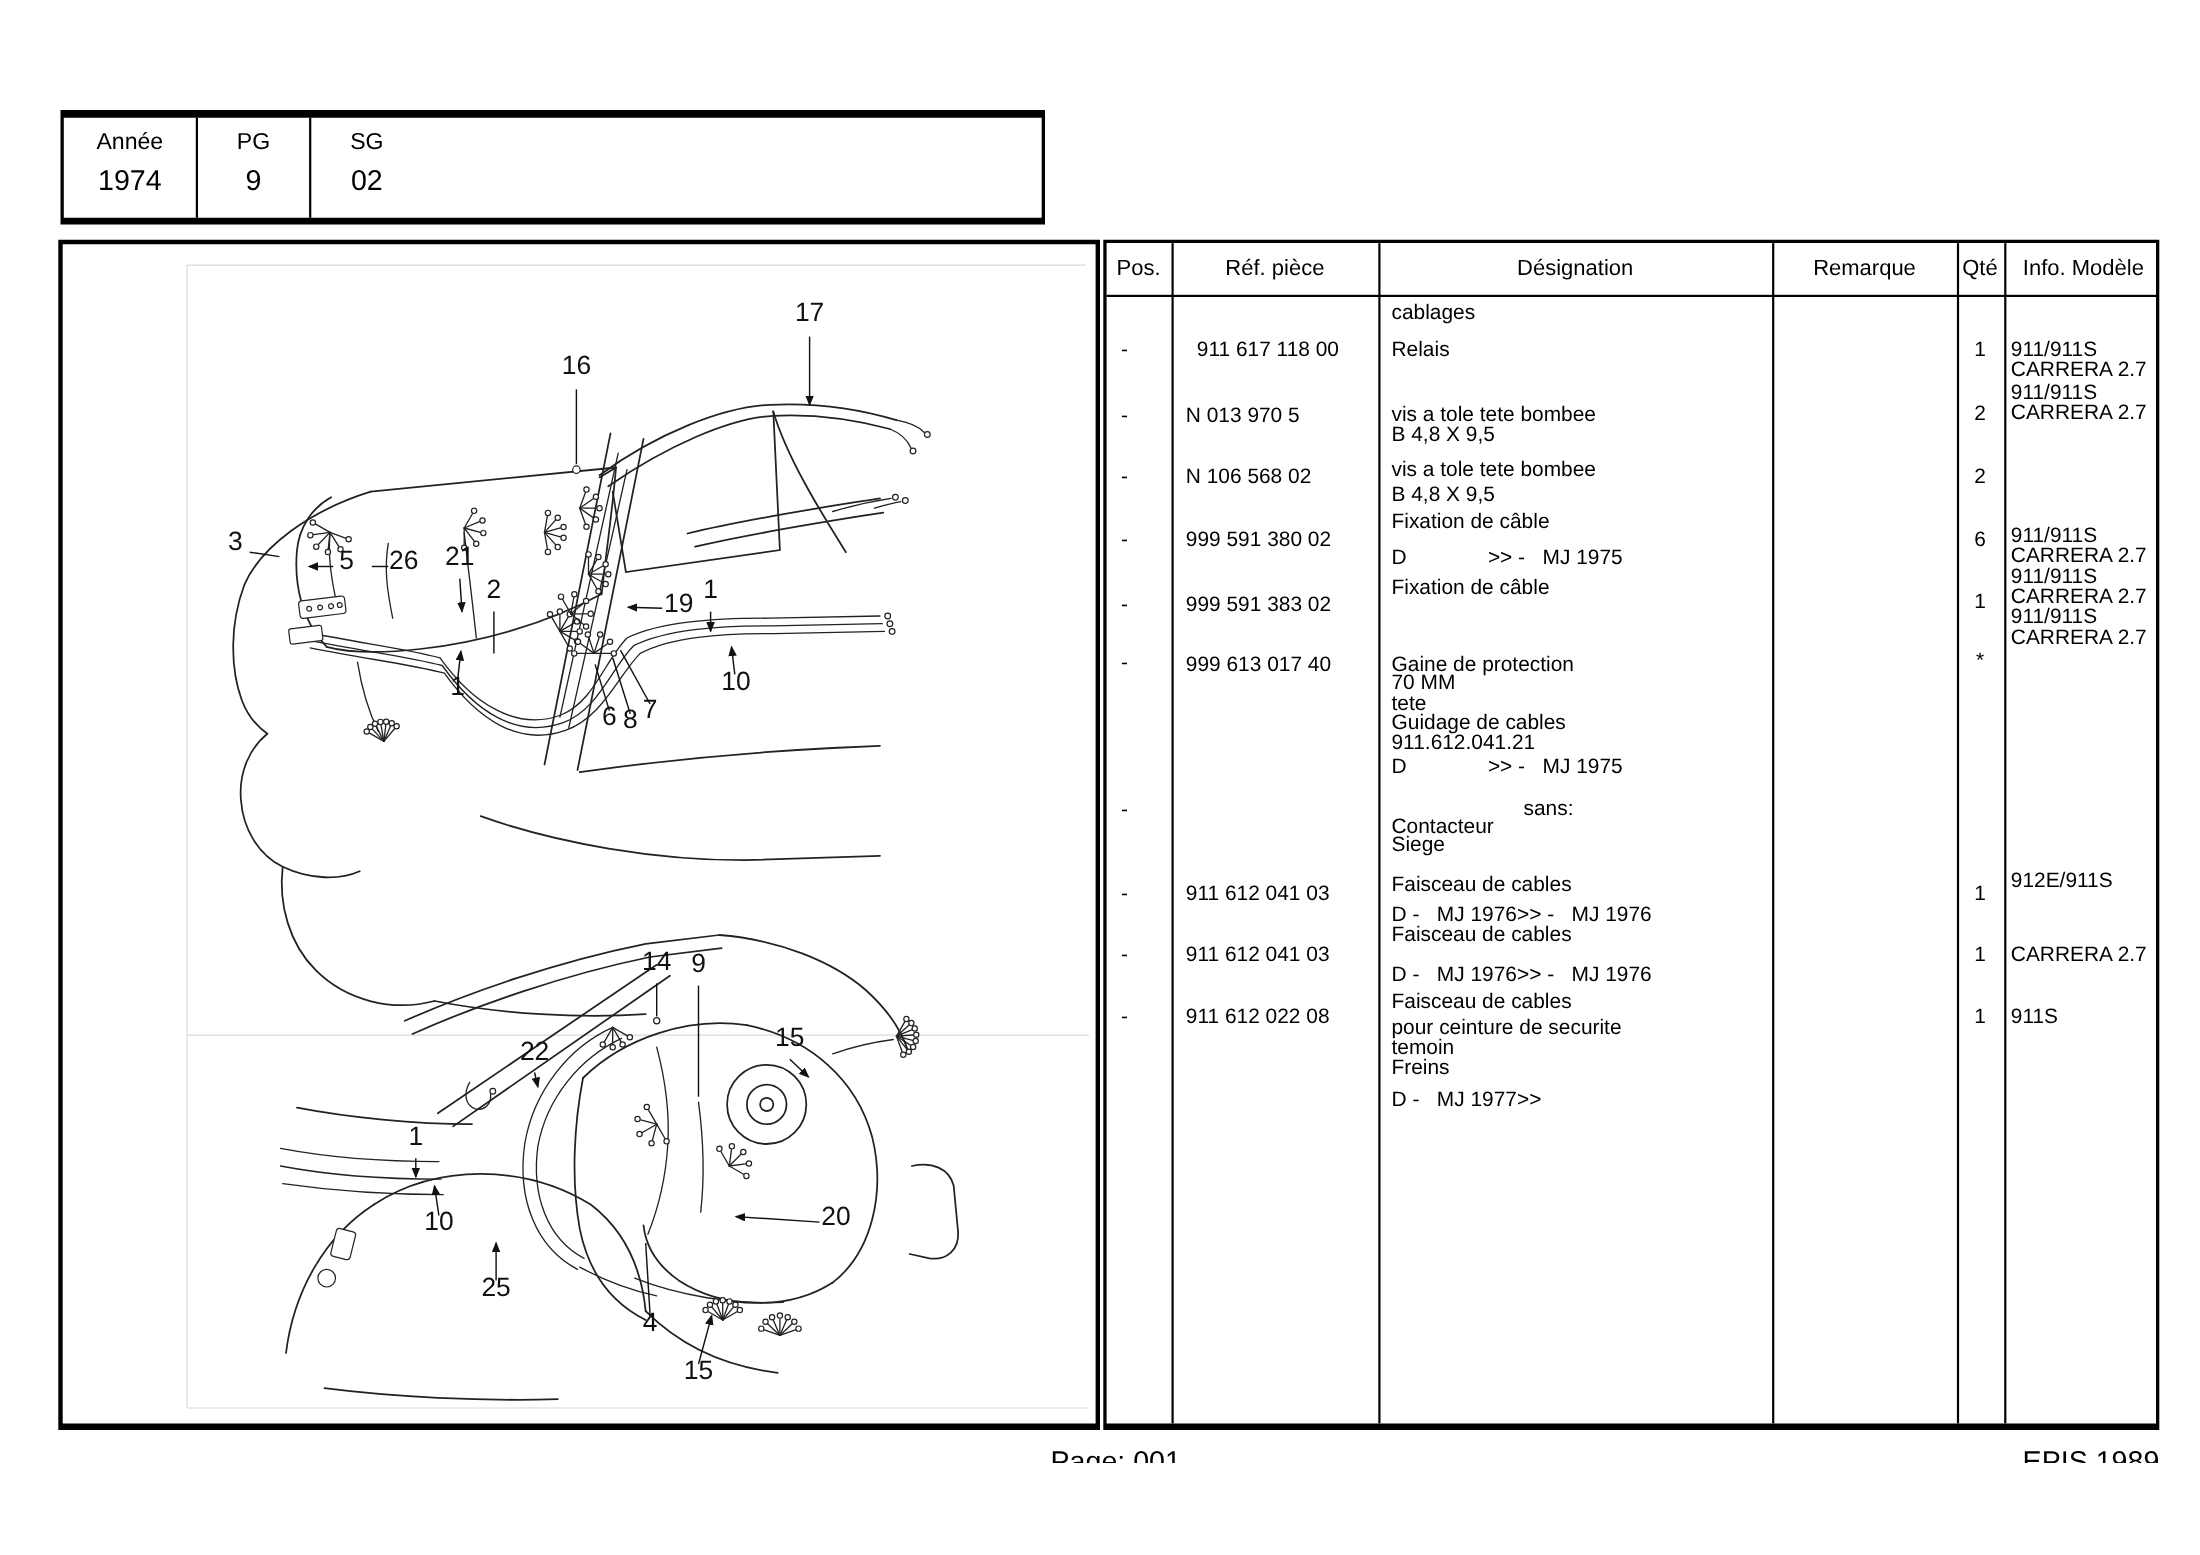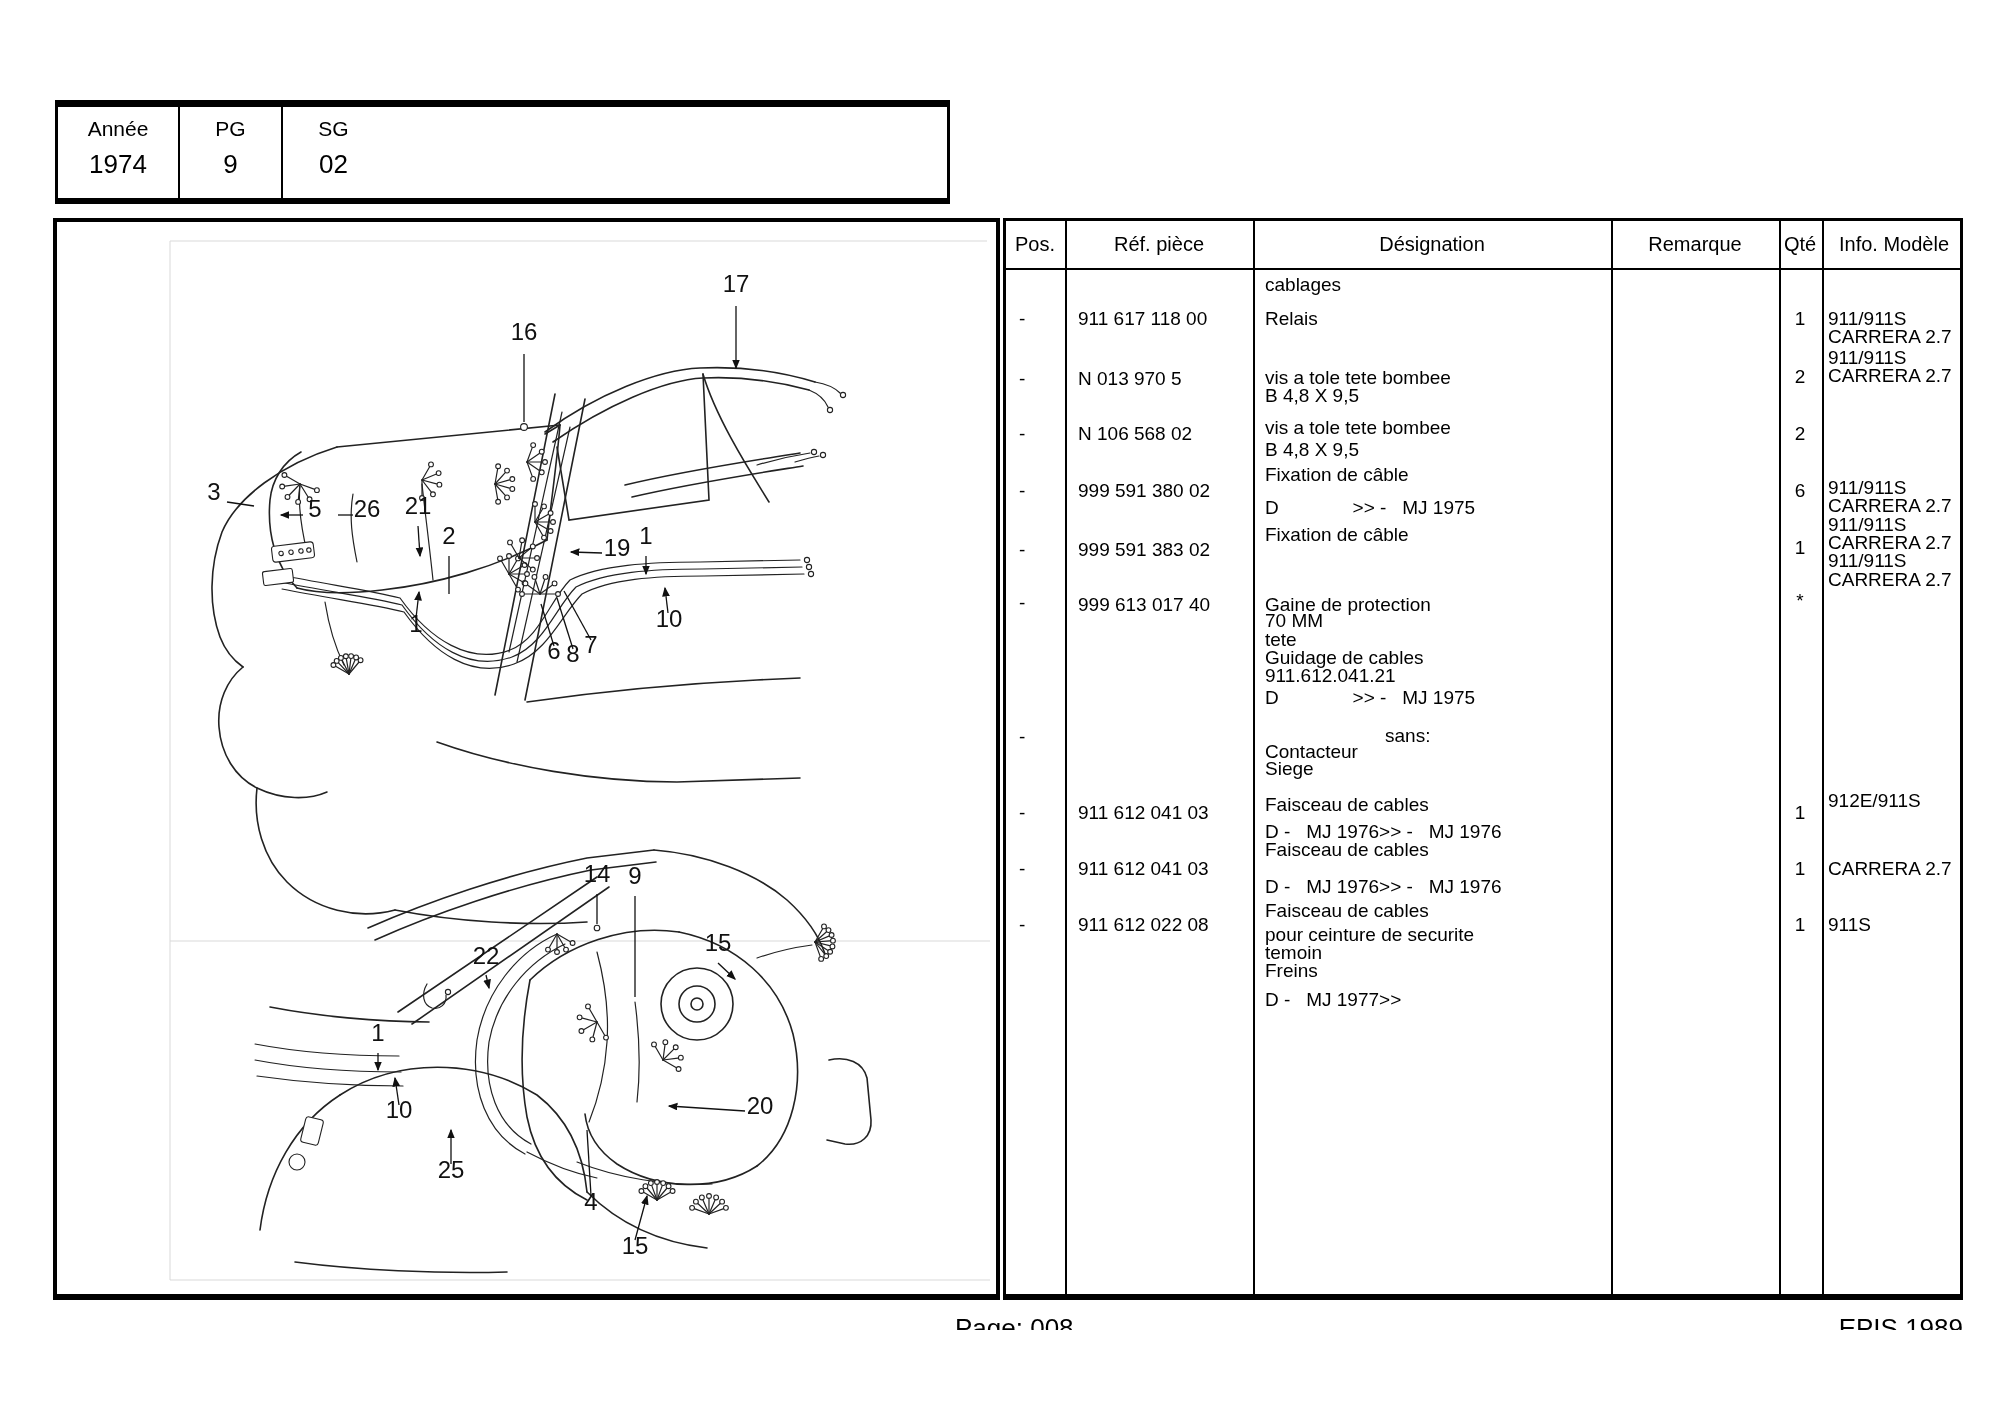--- a/index.html
+++ b/index.html
@@ -428,21 +428,21 @@
     <div id="thead-line"></div>
     <div class="thead" style="left:29px">Pos.</div>
     <div class="thead" style="left:153px">Réf. pièce</div>
     <div class="thead" style="left:426px">Désignation</div>
     <div class="thead" style="left:689px">Remarque</div>
     <div class="thead" style="left:794px">Qté</div>
     <div class="thead" style="left:888px">Info. Modèle</div>
     <div id="rows-layer">
         <div class="cellline" style="left: 259px; top: 53px;">cablages</div>
         <div class="cellline" style="left: 13px; top: 87px;">-</div>
-        <div class="cellline" style="left: 72px; top: 87px;">911 617 118 00</div>
+        <div class="cellline" style="left: 82px; top: 87px;">911 617 118 00</div>
         <div class="cellline" style="left: 259px; top: 87px;">Relais</div>
         <div class="cellline qtyline" style="left: 794px; top: 87px;">1</div>
         <div class="cellline" style="left: 822px; top: 87px;">911/911S</div>
         <div class="cellline" style="left: 822px; top: 105px;">CARRERA 2.7</div>
         <div class="cellline" style="left: 13px; top: 147px;">-</div>
         <div class="cellline" style="left: 72px; top: 147px;">N 013 970 5</div>
         <div class="cellline" style="left: 259px; top: 146px;">vis a tole tete bombee</div>
         <div class="cellline" style="left: 259px; top: 164px;">B 4,8 X 9,5</div>
         <div class="cellline qtyline" style="left: 794px; top: 145px;">2</div>
         <div class="cellline" style="left: 822px; top: 126px;">911/911S</div>
@@ -498,18 +498,18 @@
         <div class="cellline" style="left: 259px; top: 703px;">pour ceinture de securite</div>
         <div class="cellline" style="left: 259px; top: 721px;">temoin</div>
         <div class="cellline" style="left: 259px; top: 739px;">Freins</div>
         <div class="cellline" style="left: 259px; top: 768px;">D -   MJ 1977&gt;&gt;</div>
         <div class="cellline qtyline" style="left: 794px; top: 693px;">1</div>
         <div class="cellline" style="left: 822px; top: 693px;">911S</div>
       </div>
   </div>
 
   <div class="footclip" style="left:955px;width:260px">
-    <span>Page: 008</span>
+    <span>Page: 001</span>
   </div>
   <div class="footclip" style="left:1760px;width:203px;text-align:right">
     <span>EPIS 1989</span>
   </div>
 </div>
 
 </body></html>

